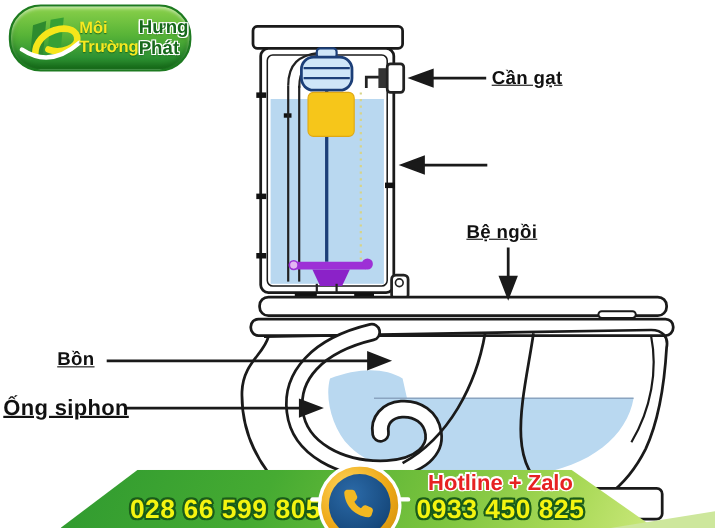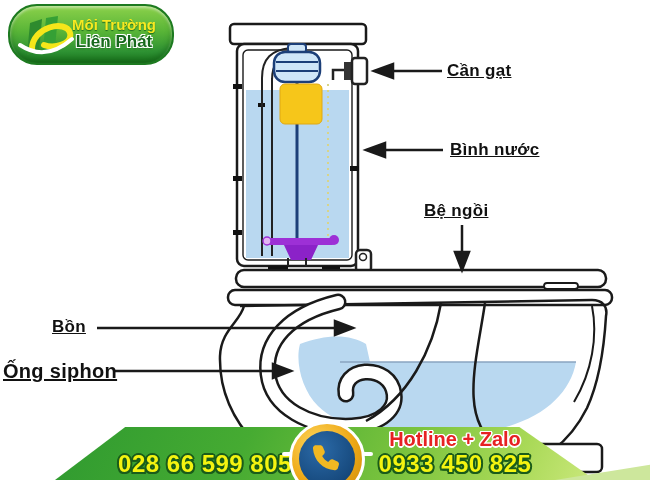--- a/index.html
+++ b/index.html
@@ -8,21 +8,21 @@
 
   
   .dlabel{position:absolute;color:#111;font-weight:bold;font-size:17px;white-space:nowrap;letter-spacing:.3px;text-decoration:underline;}
 
   
   .logo{position:absolute;left:8px;top:4px;width:162px;height:57px;border-radius:29px;
         background:linear-gradient(180deg,#8bd14a 0%,#58b437 45%,#2e9233 80%,#1d7a20 100%);
         border:2px solid #1d7a20;box-shadow:inset 0 2px 3px rgba(255,255,255,.5), inset 0 -4px 6px rgba(0,60,0,.35);
         display:flex;align-items:center;}
   .logo-mark{width:58px;height:52px;margin-left:6px;flex:0 0 auto;}
-  .logo-text{display:flex;flex-direction:column;align-items:center;margin-left:-2px;line-height:1.1;}
+  .logo-text{display:flex;flex-direction:row;align-items:center;margin-left:-2px;line-height:1.1;}
   .logo-line1{color:#f7e921;font-weight:bold;font-size:15px;text-shadow:0 1px 1px #1d6b1d;}
   .logo-line2{color:#17691c;font-weight:bold;font-size:17px;
       text-shadow:-1px -1px 0 #fff,1px -1px 0 #fff,-1px 1px 0 #fff,1px 1px 0 #fff,0 2px 2px rgba(0,0,0,.25);}
 
   
   .banner{position:absolute;left:55px;top:427px;width:540px;height:53px;
       clip-path:polygon(13% 0,86% 0,100% 100%,0 100%);
       background:linear-gradient(115deg,#2f9a30 0%,#46ab32 35%,#7cc43e 65%,#a9d957 85%,#cbe87c 100%);}
   .banner-wedge{position:absolute;left:555px;top:462px;width:95px;height:18px;
       clip-path:polygon(0 100%,100% 15%,100% 100%);background:#cde79c;}
@@ -151,21 +151,20 @@
         <polygon points="353,328 335,321 335,335"></polygon>
       </g>
       <g>
         <line x1="115" y1="371" x2="274" y2="371"></line>
         <polygon points="291,371 273,364 273,378"></polygon>
       </g>
     </g>
   </svg>
 
   <div class="dlabel" style="left:447px;top:61px;">Cần gạt</div>
-  <div class="dlabel" style="left:450px;top:140px;">Bình nước</div>
   <div class="dlabel" style="left:424px;top:201px;">Bệ ngồi</div>
   <div class="dlabel" style="left:52px;top:317px;">Bồn</div>
   <div class="dlabel" style="left:3px;top:360px;font-size:20px;">Ống siphon</div>
 
   <div class="banner"></div>
   <div class="banner-wedge"></div>
 
   <div class="ftext yellow-number" style="left:118px;top:450px;width:174px;">028 66 599 805</div>
 
   <div class="ftext red-label" style="left:372px;top:428px;width:166px;">Hotline + Zalo</div>
@@ -184,17 +183,17 @@
 
   <div class="logo">
     <svg class="logo-mark" viewBox="0 0 58 52">
       <path d="M14,14 L26,10 L23,42 L11,46 Z" fill="#2e8b2e"></path>
       <path d="M30,9 L42,7 L39,38 L27,41 Z" fill="#35a035"></path>
       <path d="M16,40 C16,18 50,10 54,24 C57,35 38,40 28,36" fill="none" stroke="#f5e61a" stroke-width="6" stroke-linecap="round"></path>
       <path d="M4,36 C22,48 40,44 56,30" fill="none" stroke="#ffffff" stroke-width="4" stroke-linecap="round"></path>
     </svg>
     <div class="logo-text">
       <div class="logo-line1">Môi Trường</div>
-      <div class="logo-line2">Liên Phát</div>
+      <div class="logo-line2">Hưng Phát</div>
     </div>
   </div>
 
 </div>
 
 </body></html>

